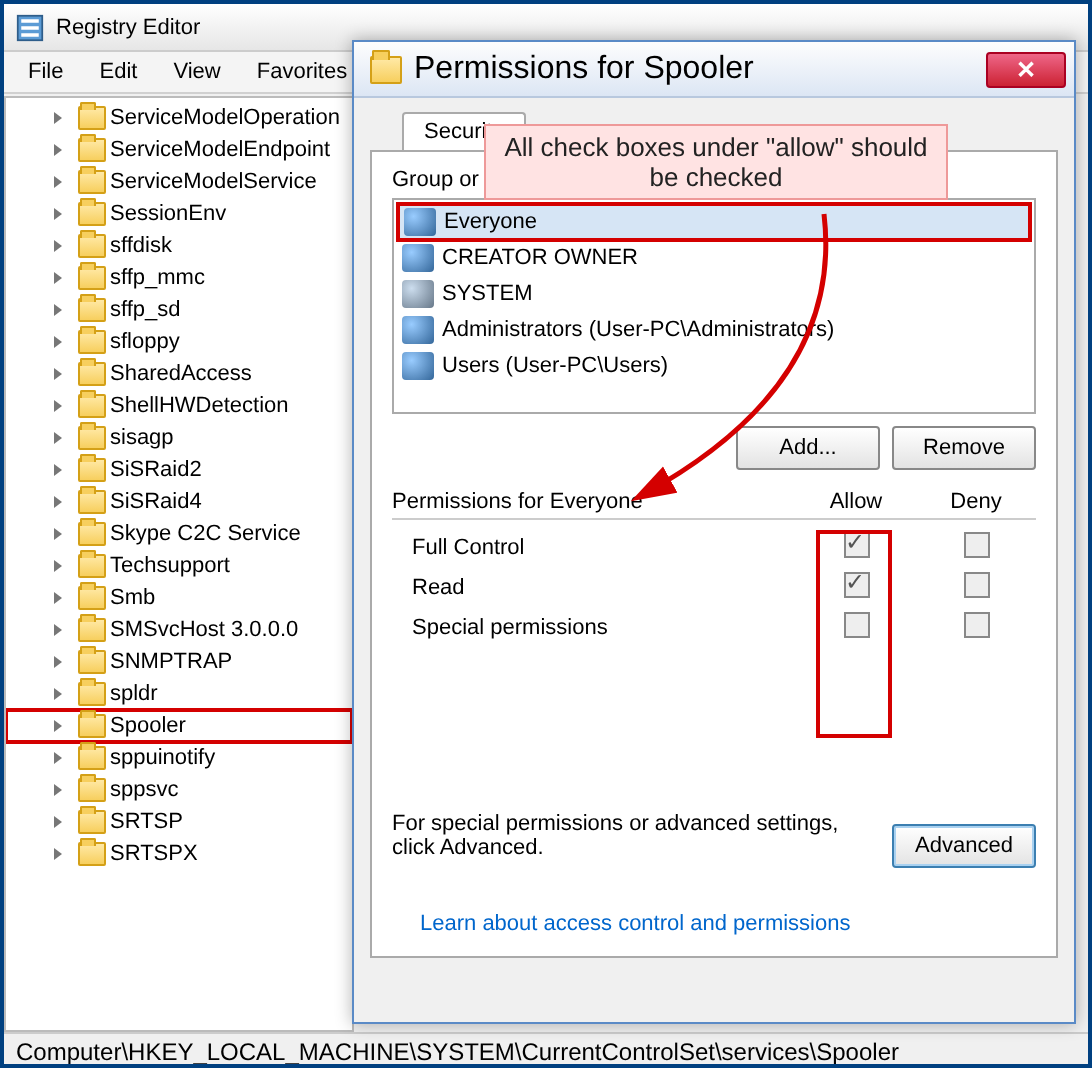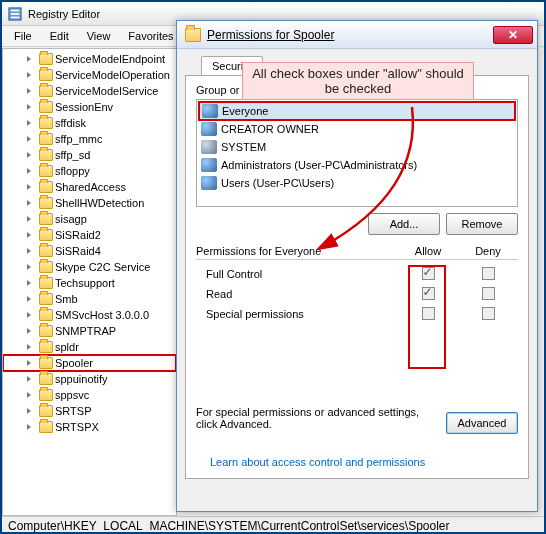--- a/index.html
+++ b/index.html
@@ -18,21 +18,21 @@
 .tree-row .fold { width: 14px; height: 12px; background: linear-gradient(#ffe9a6,#f7cf5e); border: 1px solid #d4a017; border-radius: 1px; position: relative; }
 .tree-row .fold:before { content:""; position:absolute; left:0; top:-3px; width:6px; height:3px; background:#f7cf5e; border:1px solid #d4a017; border-bottom:none; border-radius:1px 1px 0 0; }
 .tree-row.highlight { outline: 2px solid #d40000; outline-offset: -1px; }
 .statusbar { position: absolute; left: 0; right: 0; bottom: 0; height: 20px; background: #f0f0f0; border-top: 1px solid #ccc; padding: 2px 6px; font-size: 12px; }
 
 
 .dialog { position: absolute; left: 174px; top: 18px; width: 362px; height: 492px; background: #f0f0f0; border: 1px solid #5a8ac6; box-shadow: 0 0 8px rgba(0,0,0,.3); }
 .titlebar { height: 28px; background: linear-gradient(#fdfdfd,#dce6f4); display: flex; align-items: center; padding: 0 4px 0 8px; border-bottom: 1px solid #b8c8de; }
 .titlebar .ficon { width: 16px; height: 14px; background: linear-gradient(#ffe9a6,#f7cf5e); border: 1px solid #d4a017; border-radius: 1px; margin-right: 6px; position:relative; }
 .titlebar .ficon:before { content:""; position:absolute; left:0; top:-4px; width:7px; height:4px; background:#f7cf5e; border:1px solid #d4a017; border-bottom:none; border-radius:1px 1px 0 0; }
-.titlebar .t { flex: 1; font-size: 12px; text-decoration: underline; }
+.titlebar .t { flex: 1; font-size: 16px; }
 .closebtn { width: 40px; height: 18px; background: linear-gradient(#e68, #c23); border: 1px solid #a02; border-radius: 2px; color: #fff; display: flex; align-items: center; justify-content: center; font-weight: bold; font-size: 12px; }
 .tabrow { margin: 6px 8px 0 8px; }
 .tab { display: inline-block; border: 1px solid #aaa; border-bottom: 1px solid #fff; border-radius: 2px 2px 0 0; padding: 3px 10px; background: #fff; position: relative; top: 1px; margin-left: 16px; }
 .tabpane { margin: 0 8px 8px 8px; border: 1px solid #aaa; background: #fff; padding: 8px 10px; height: 404px; position: relative; }
 .lbl { margin-bottom: 3px; }
 .listbox { border: 1px solid #aaa; height: 108px; padding: 2px; background: #fff; overflow:hidden; }
 .li-row { display: flex; align-items: center; height: 18px; padding: 0 2px; gap: 4px; }
 .li-row.selected { background: #d6e5f5; border: 1px dotted #7ba7d7; }
 .li-row.highlight { outline: 2px solid #d40000; outline-offset: -1px; }
 .picon { width: 16px; height: 14px; border-radius: 2px; }
@@ -84,26 +84,26 @@
     <span>Edit</span>
     <span>View</span>
     <span>Favorites</span>
     <span>Help</span>
   </div>
   <div class="tree">
     <div class="tree-inner" id="tree-inner">
         <div class="tree-row">
           <span class="tri"></span>
           <span class="fold"></span>
+          <span>ServiceModelOperation</span>
+        </div>
+        <div class="tree-row">
+          <span class="tri"></span>
+          <span class="fold"></span>
           <span>ServiceModelEndpoint</span>
-        </div>
-        <div class="tree-row">
-          <span class="tri"></span>
-          <span class="fold"></span>
-          <span>ServiceModelOperation</span>
         </div>
         <div class="tree-row">
           <span class="tri"></span>
           <span class="fold"></span>
           <span>ServiceModelService</span>
         </div>
         <div class="tree-row">
           <span class="tri"></span>
           <span class="fold"></span>
           <span>SessionEnv</span>

